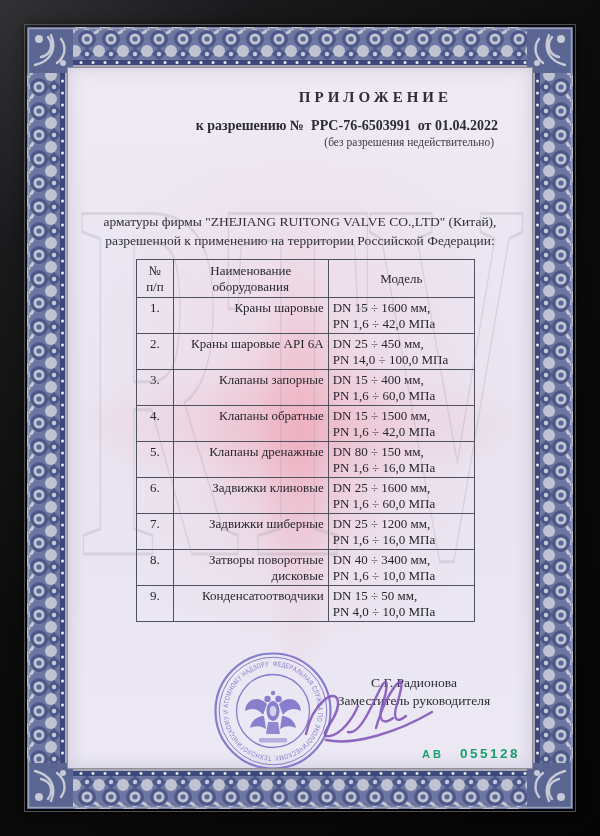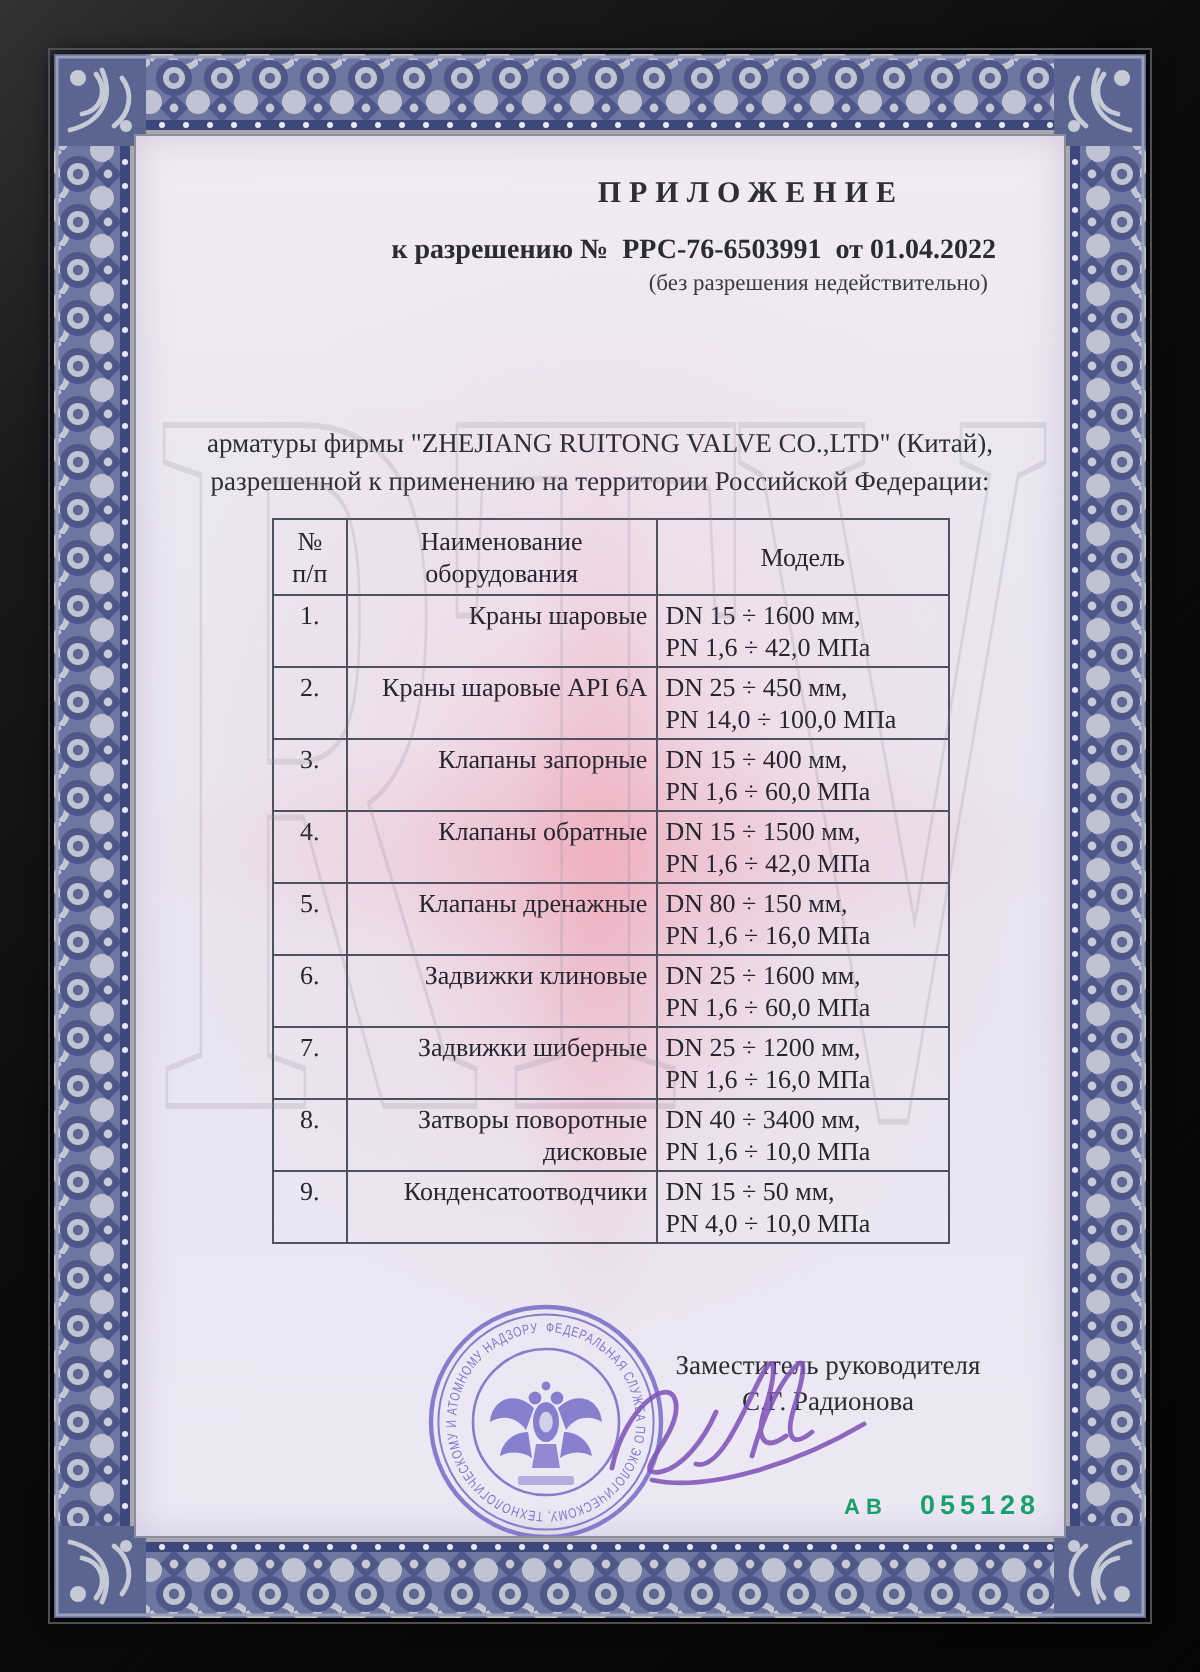--- a/index.html
+++ b/index.html
@@ -269,22 +269,22 @@
             <tr>
               <td class="num">9.</td>
               <td class="name pre">Конденсатоотводчики</td>
               <td class="model pre">DN 15 ÷ 50 мм,
 PN 4,0 ÷ 10,0 МПа</td>
             </tr>
           </tbody>
         </table>
 
         <div class="sign-block">
+          <div>С.Г. Радионова</div>
           <div>Заместитель руководителя</div>
-          <div>С.Г. Радионова</div>
         </div>
 
         <svg class="stamp" viewBox="-63 -63 126 126" aria-hidden="true">
           <g stroke="#6f66c4" fill="none" opacity=".82">
             <circle r="57.5" stroke-width="2.2"></circle>
             <circle r="53.8" stroke-width="1"></circle>
             <circle r="36.5" stroke-width="1.3"></circle>
           </g>
           <defs>
             <path id="rim" d="M 0,-45 a 45,45 0 1,1 -0.01,0"></path>

